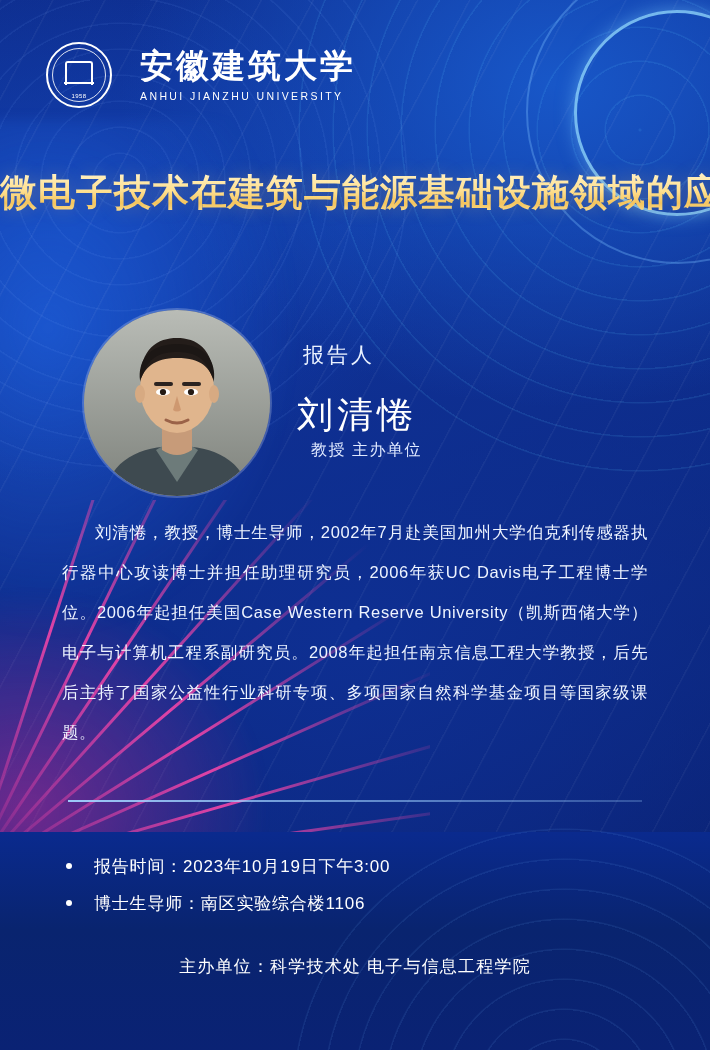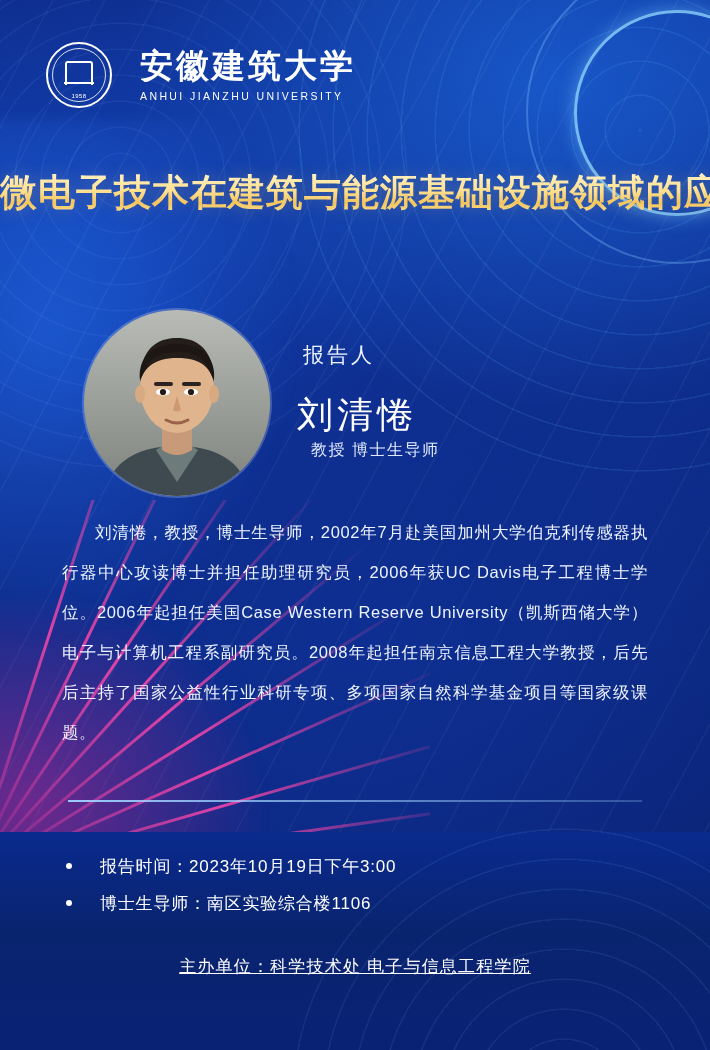--- a/index.html
+++ b/index.html
@@ -306,21 +306,21 @@
   
   .info {
     position: absolute;
     left: 66px;
     top: 855px;
     width: 580px;
   }
   .info-item {
     display: flex;
     align-items: baseline;
-    gap: 28px;
+    gap: 22px;
     font-size: 17px;
     color: #ffffff;
     letter-spacing: .8px;
     margin-bottom: 14px;
   }
   .bullet {
     width: 6px;
     height: 6px;
     border-radius: 50%;
     background: #ffffff;
@@ -328,21 +328,20 @@
     transform: translateY(-3px);
   }
   .org {
     position: absolute;
     left: 0; right: 0;
     top: 955px;
     text-align: center;
     font-size: 17px;
     color: #ffffff;
     letter-spacing: 1.2px;
-    text-decoration: underline;
   }
 </style>
 </head>
 <body>
 
 <div class="poster">
 
   <div class="bg-base"></div>
   <div class="bg-glow-left"></div>
   <div class="bg-rings"></div>
@@ -421,21 +420,21 @@
           <path d="M82 110 q11 6 22 0" stroke="#9a6248" stroke-width="3" fill="none" stroke-linecap="round"></path>
 
           <ellipse cx="56" cy="84" rx="5" ry="9" fill="#d7aa82"></ellipse>
           <ellipse cx="130" cy="84" rx="5" ry="9" fill="#d7aa82"></ellipse>
         </g>
       </svg>
     </div>
 
     <div class="speaker-label">报告人</div>
     <div class="speaker-name">刘清惓</div>
-    <div class="speaker-title">教授  博士生导师</div>
+    <div class="speaker-title">教授  主办单位</div>
 
     <div class="bio">刘清惓，教授，博士生导师，2002年7月赴美国加州大学伯克利传感器执行器中心攻读博士并担任助理研究员，2006年获UC Davis电子工程博士学位。2006年起担任美国Case Western Reserve University（凯斯西储大学）电子与计算机工程系副研究员。2008年起担任南京信息工程大学教授，后先后主持了国家公益性行业科研专项、多项国家自然科学基金项目等国家级课题。</div>
 
     <div class="info">
       <div class="info-item">
         <span class="bullet"></span>
         <span>报告时间：2023年10月19日下午3:00</span>
       </div>
       <div class="info-item">
         <span class="bullet"></span>

